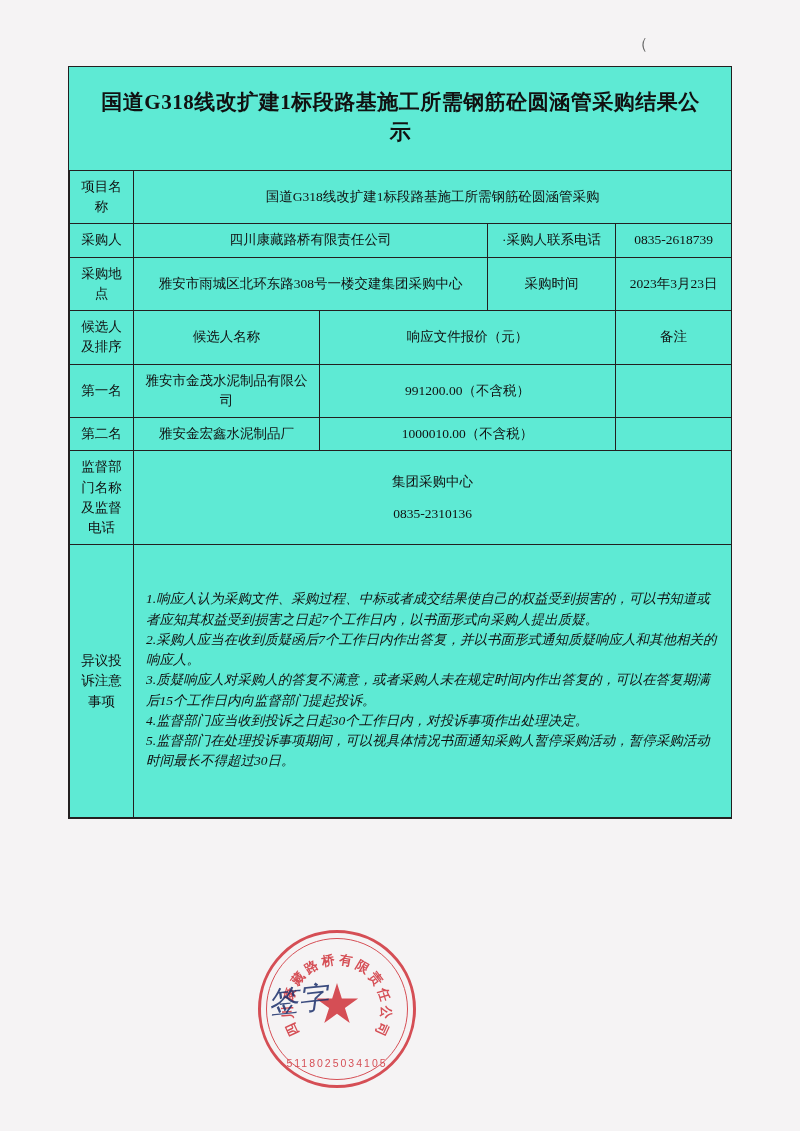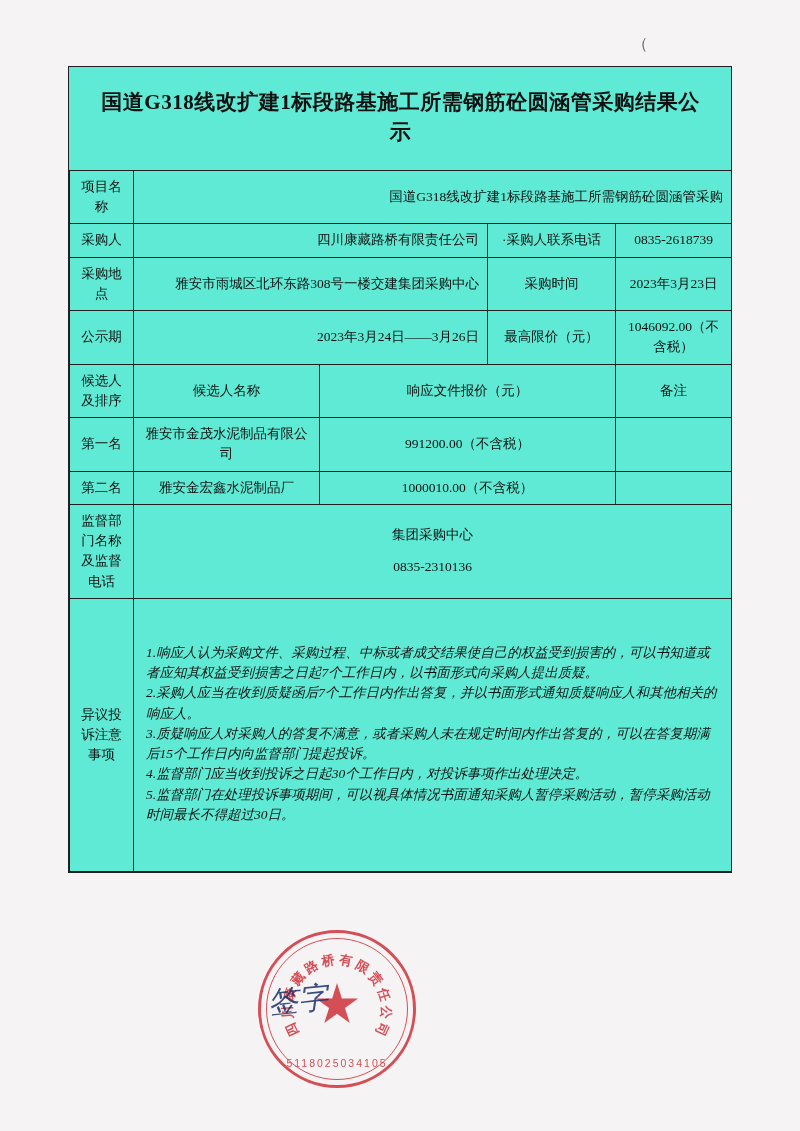--- a/index.html
+++ b/index.html
@@ -53,21 +53,21 @@
     font-size: 21px;
     font-weight: bold;
     line-height: 1.45;
     letter-spacing: 0.5px;
   }
   .lbl {
     text-align: center;
     width: 64px;
   }
   .center { text-align: center; }
-  .left { text-align: right; }
+  .left { text-align: center; }
   .small { font-size: 13px; }
   .cand-head td { text-align: center; }
   .notice-label {
     text-align: center;
     font-size: 13.5px;
     line-height: 1.7;
   }
   .notice-body {
     text-align: left;
     font-size: 13.5px;
@@ -210,26 +210,20 @@
         <td class="center">0835-2618739</td>
       </tr>
 
       <tr>
         <td class="lbl">采购地点</td>
         <td class="left" colspan="2">雅安市雨城区北环东路308号一楼交建集团采购中心</td>
         <td class="center">采购时间</td>
         <td class="center">2023年3月23日</td>
       </tr>
 
-      <tr>
-        <td class="lbl">公示期</td>
-        <td class="left" colspan="2">2023年3月24日——3月26日</td>
-        <td class="center">最高限价（元）</td>
-        <td class="center">1046092.00（不含税）</td>
-      </tr>
 
       <tr class="cand-head">
         <td class="lbl">候选人及排序</td>
         <td>候选人名称</td>
         <td colspan="2">响应文件报价（元）</td>
         <td>备注</td>
       </tr>
 
       <tr>
         <td class="lbl small">第一名</td>

